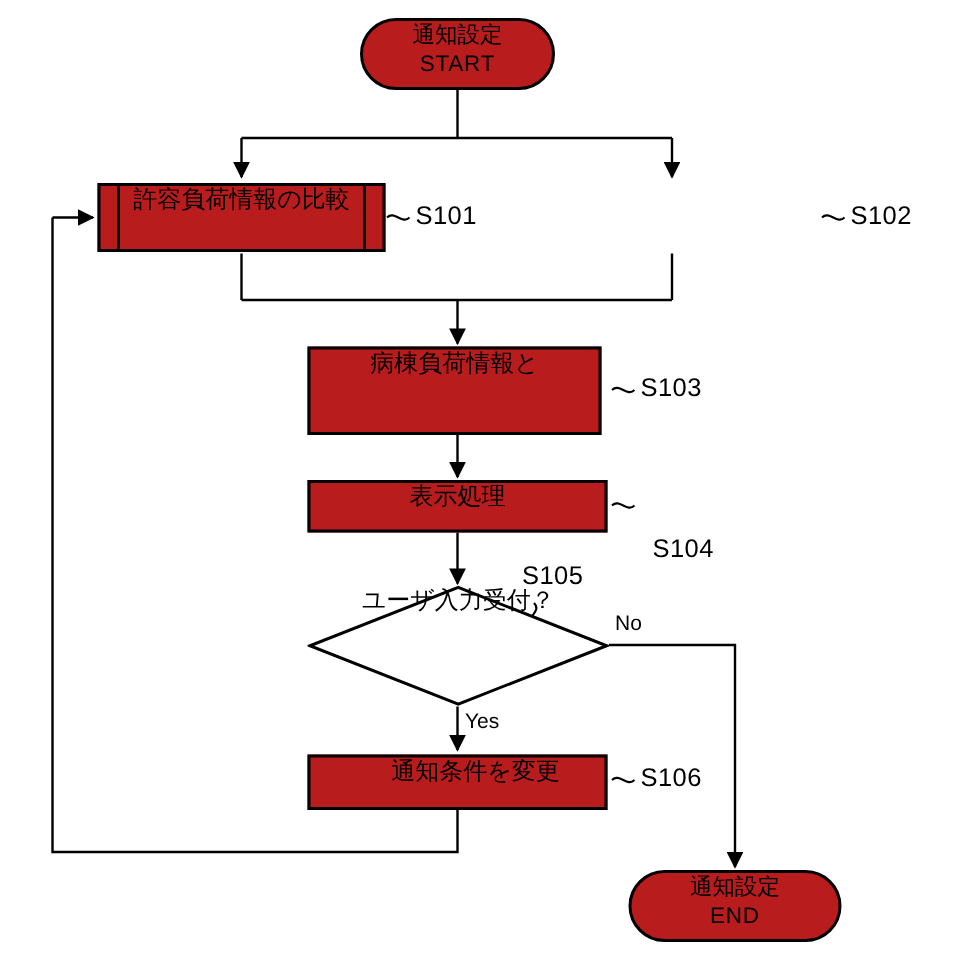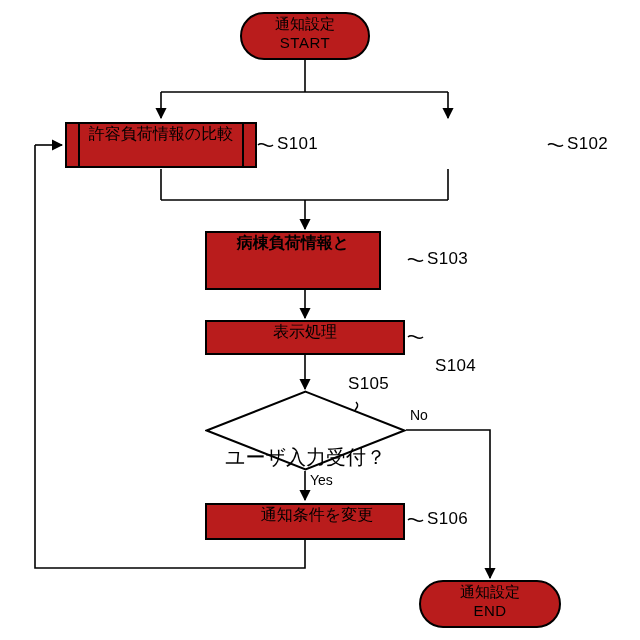--- a/index.html
+++ b/index.html
@@ -72,23 +72,23 @@
     bottom: 0;
     width: 0;
     border-left: 2px solid #000000;
   }
   .predef::before { left: 11px; }
   .predef::after  { right: 11px; }
 
   .decision {
     position: absolute;
     display: flex;
-    align-items: flex-end;
+    align-items: flex-start;
     justify-content: center;
-    font-size: 20px;
+    font-size: 16px;
   }
   .decision .dia {
     position: absolute;
     left: 0; top: 0;
     width: 100%; height: 100%;
   }
   .decision .dtext {
     position: relative;
     z-index: 2;
     white-space: nowrap;
@@ -160,21 +160,21 @@
     </span>
   </div>
 
   <div class="node predef" style="left:65px; top:122px; width:192px; height:46px;">
     <span>許容負荷情報の比較</span>
   </div>
   <div class="tag" style="left:277px; top:134px;">S101</div>
 
   <div class="tag" style="left:567px; top:134px;">S102</div>
 
-  <div class="node process" style="left:205px; top:231px; width:176px; height:59px;font-weight:bold;">
+  <div class="node process" style="left:205px; top:231px; width:196px; height:59px;">
     <span class="lines">
       <span>病棟負荷情報と</span>
     </span>
   </div>
   <div class="tag" style="left:427px; top:249px;">S103</div>
 
   <div class="node process" style="left:205px; top:320px; width:200px; height:35px;">
     <span>表示処理</span>
   </div>
   <div class="tag" style="left:435px; top:326px;margin-top:30px;">S104</div>

